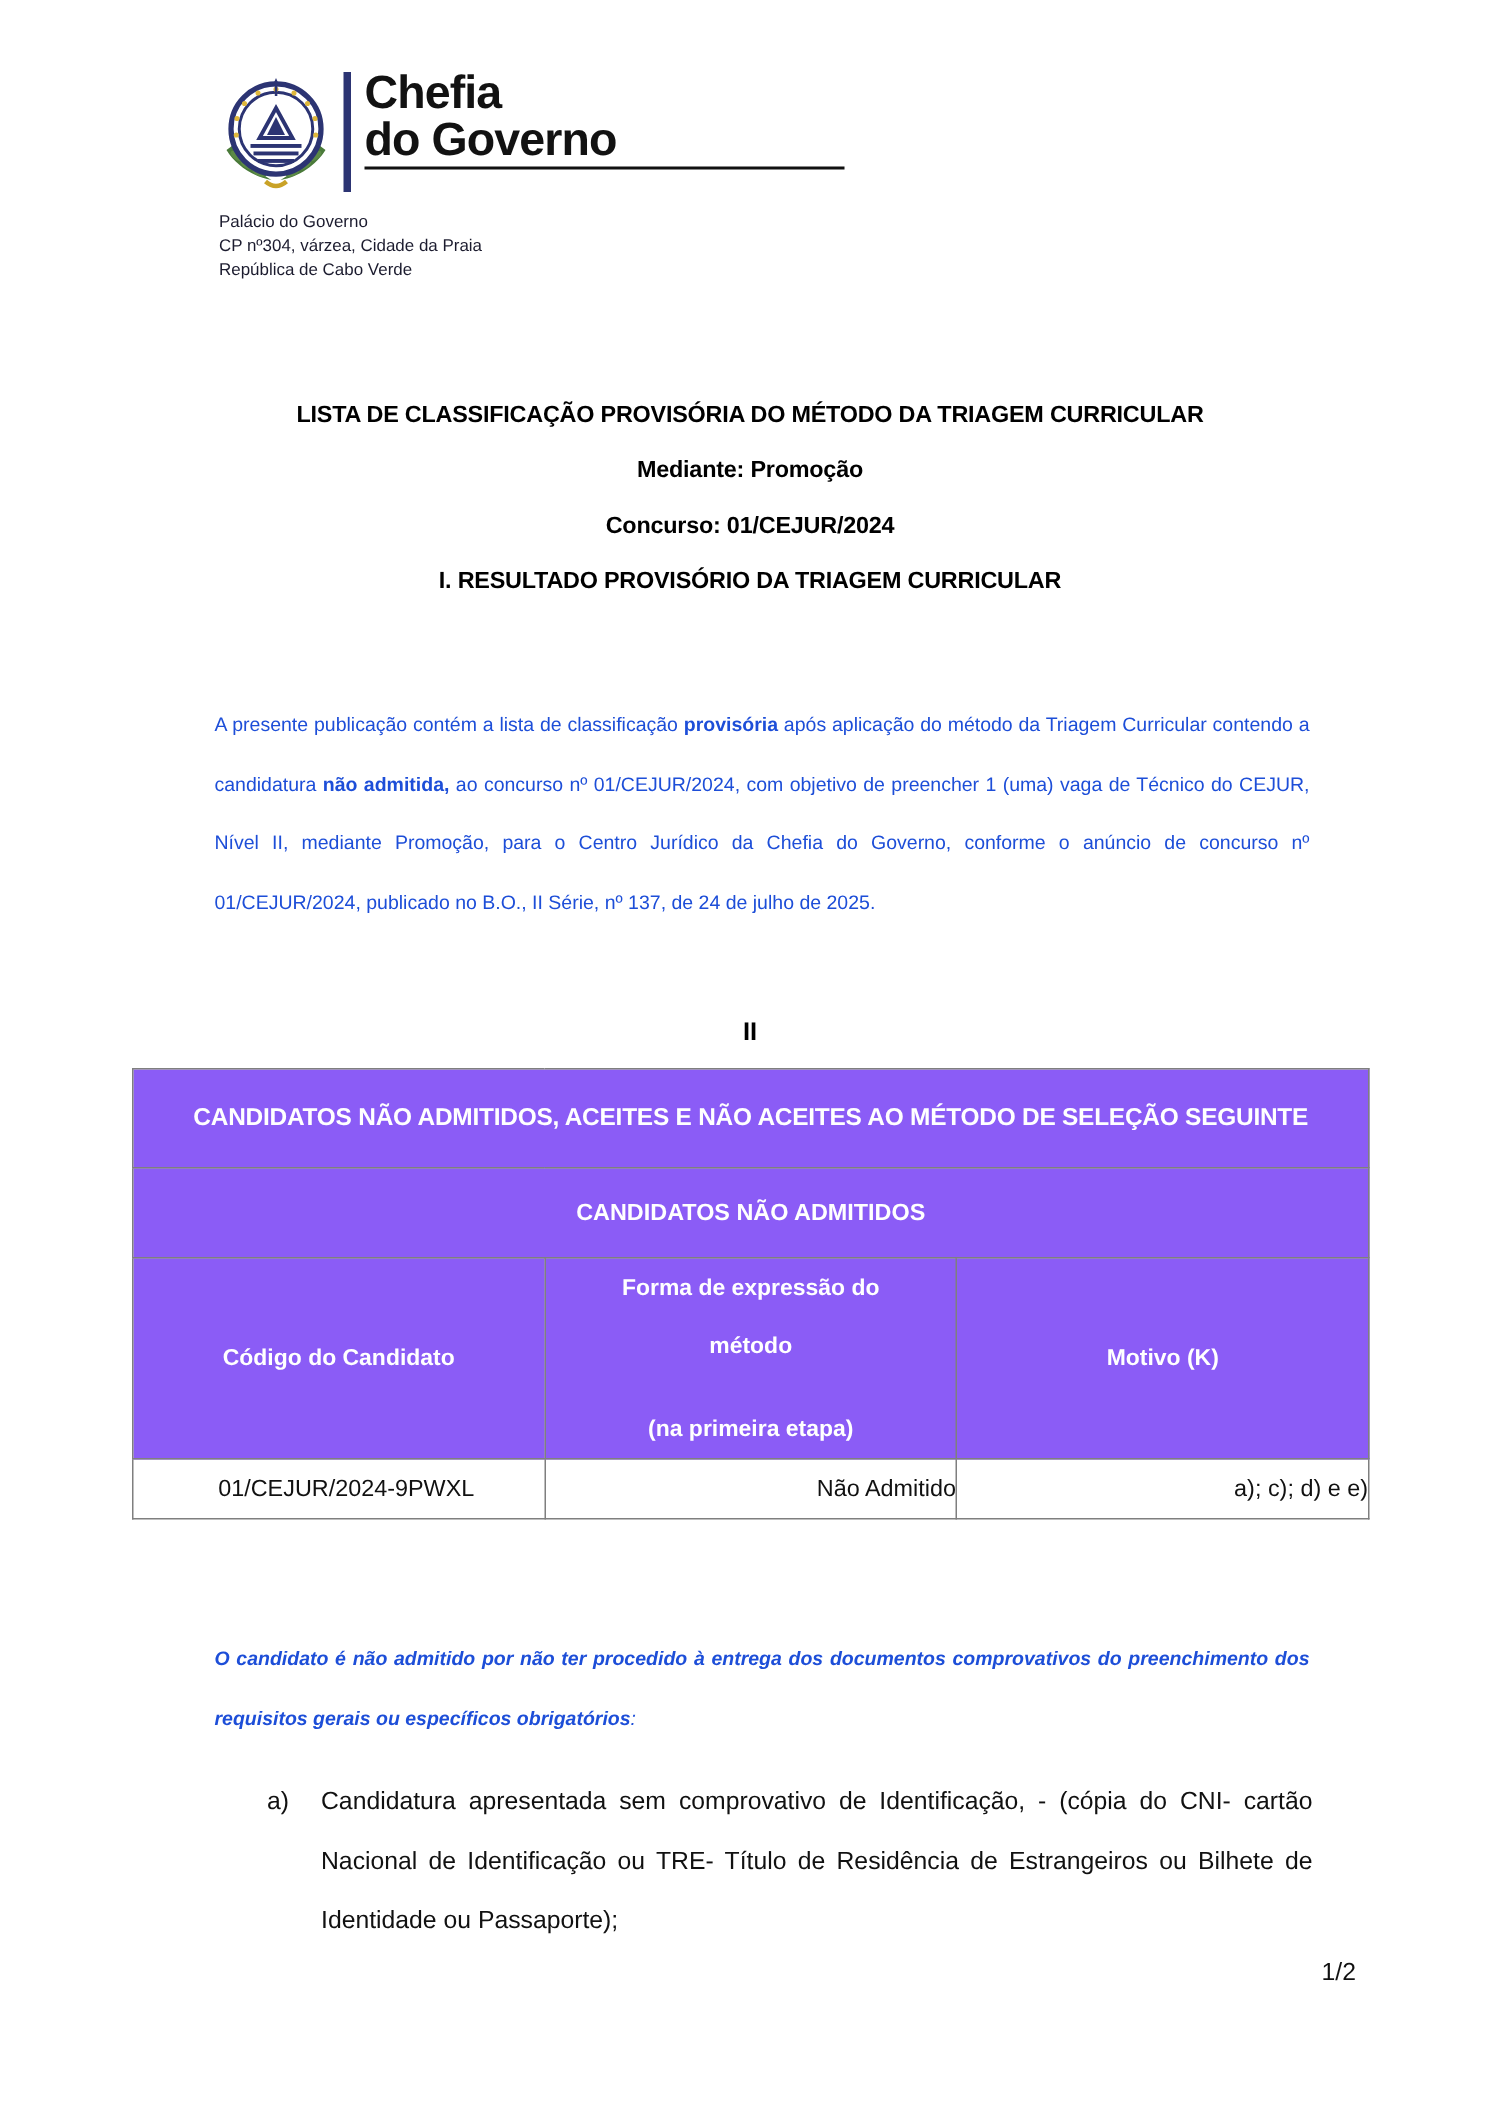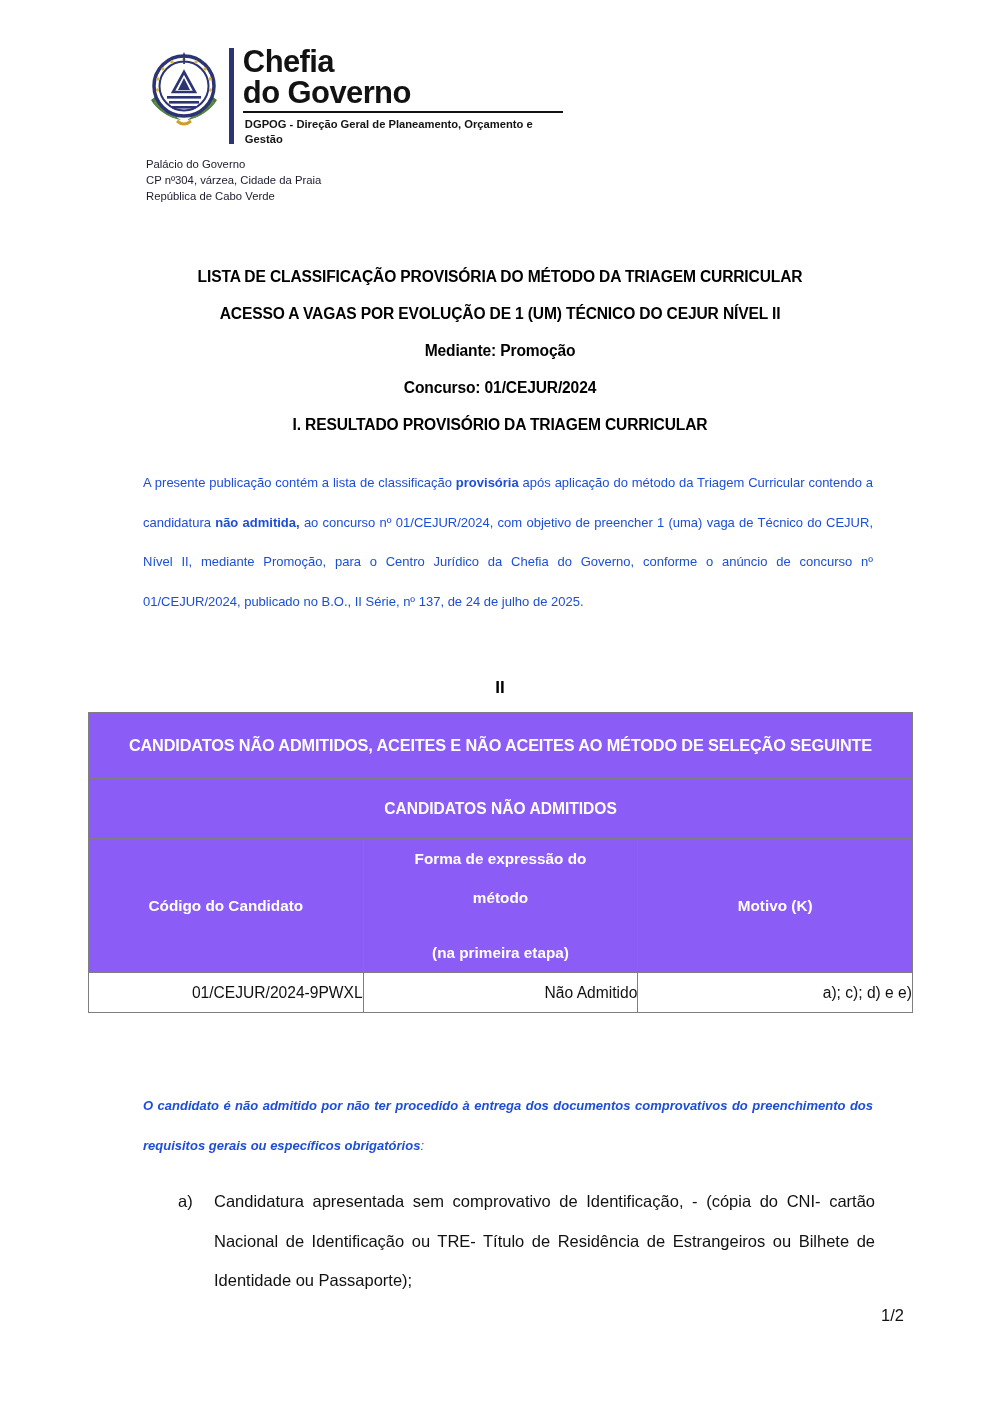--- a/index.html
+++ b/index.html
@@ -242,34 +242,32 @@
         <rect x="29" y="58" width="24" height="2.6" fill="#2c3473"></rect>
       </svg>
     </div>
 
     <div class="lh-bar"></div>
 
     <div class="lh-textwrap">
       <div class="lh-title">Chefia</div>
       <div class="lh-title">do Governo</div>
       <div class="lh-rule"></div>
-      <div class="lh-sub">DGPOG - Direção Geral   de Planeamento, Orçamento e Gestão</div>
     </div>
   </div>
 
   <div class="lh-address">
     <div>Palácio do Governo</div>
     <div>CP nº304, várzea, Cidade da Praia</div>
     <div>República de Cabo Verde</div>
   </div>
 </div>
 
 <div class="doc-titles">
   <div class="tline">LISTA DE CLASSIFICAÇÃO PROVISÓRIA DO MÉTODO DA TRIAGEM CURRICULAR</div>
-  <div class="tline">ACESSO A VAGAS POR EVOLUÇÃO DE 1 (UM) TÉCNICO DO CEJUR NÍVEL II</div>
   <div class="tline">Mediante: Promoção</div>
   <div class="tline">Concurso: 01/CEJUR/2024</div>
   <div class="tline">I. RESULTADO PROVISÓRIO DA TRIAGEM CURRICULAR</div>
 </div>
 
 <p class="para" id="para-intro"><span>A presente publicação contém a lista de classificação </span><b>provisória</b><span> após aplicação do método da Triagem Curricular contendo a candidatura </span><b>não admitida,</b><span> ao concurso nº 01/CEJUR/2024, com objetivo de preencher 1 (uma) vaga de Técnico do CEJUR, Nível II, mediante Promoção, para o Centro Jurídico da Chefia do Governo, conforme o anúncio de concurso nº 01/CEJUR/2024, publicado no B.O., II Série, nº 137, de 24 de julho de 2025.</span></p>
 
 <div class="sec-mark">II</div>
 
 <table class="tbl">
@@ -284,21 +282,21 @@
       <td class="hdr colhdr" style="width:250px">Código do Candidato</td>
       <td class="hdr colhdr" style="width:234px">
         <span class="ch-line">Forma de expressão do</span>
         <span class="ch-line">método</span>
         <span class="ch-gap"></span>
         <span class="ch-line">(na primeira etapa)</span>
       </td>
       <td class="hdr colhdr">Motivo (K)</td>
     </tr>
     <tr>
-      <td class="datacell" style="text-align:right;padding-left:10px">01/CEJUR/2024-9PWXL</td>
+      <td class="datacell" style="text-align:center;padding-left:10px">01/CEJUR/2024-9PWXL</td>
       <td class="datacell">Não Admitido</td>
       <td class="datacell">a); c); d) e e)</td>
     </tr>
   </tbody>
 </table>
 
 <p class="para" id="para-reason"><b>O candidato é não admitido por não ter procedido à entrega dos documentos comprovativos do preenchimento dos requisitos gerais ou específicos obrigatórios</b><span style="font-weight:normal">:</span></p>
 
 <div class="olist">
   <div class="olist-item">

